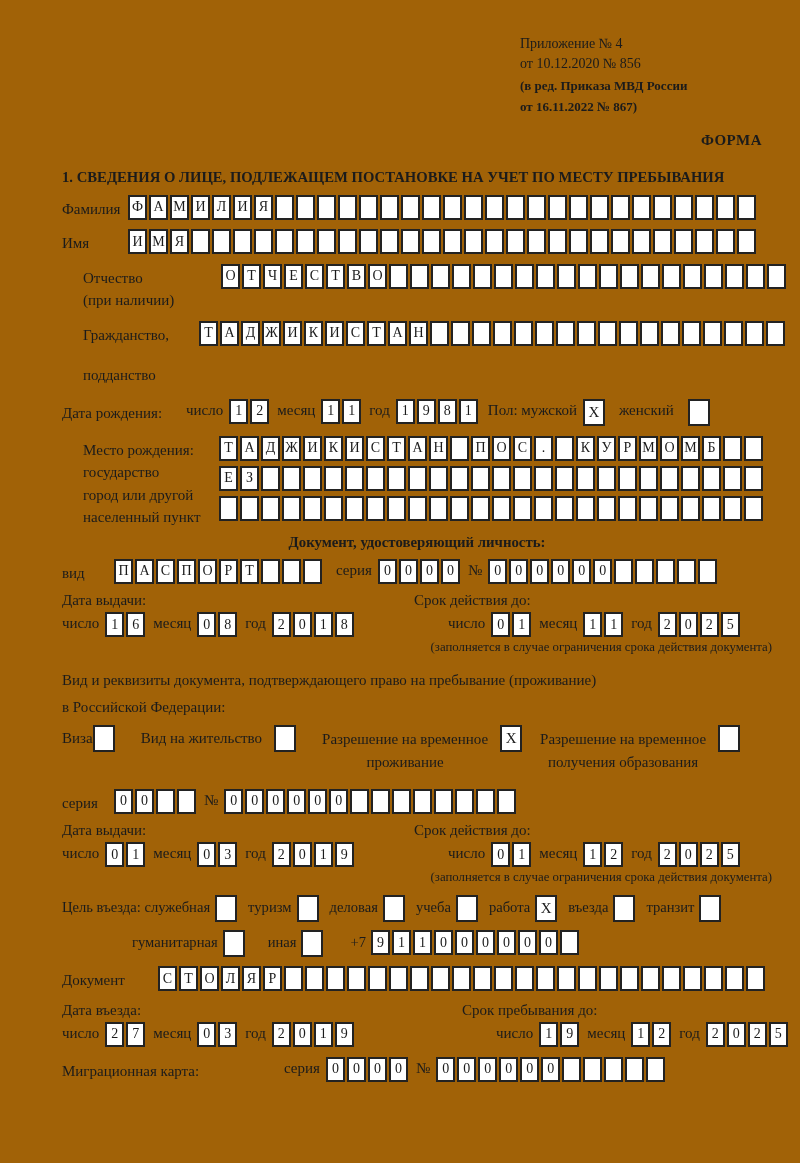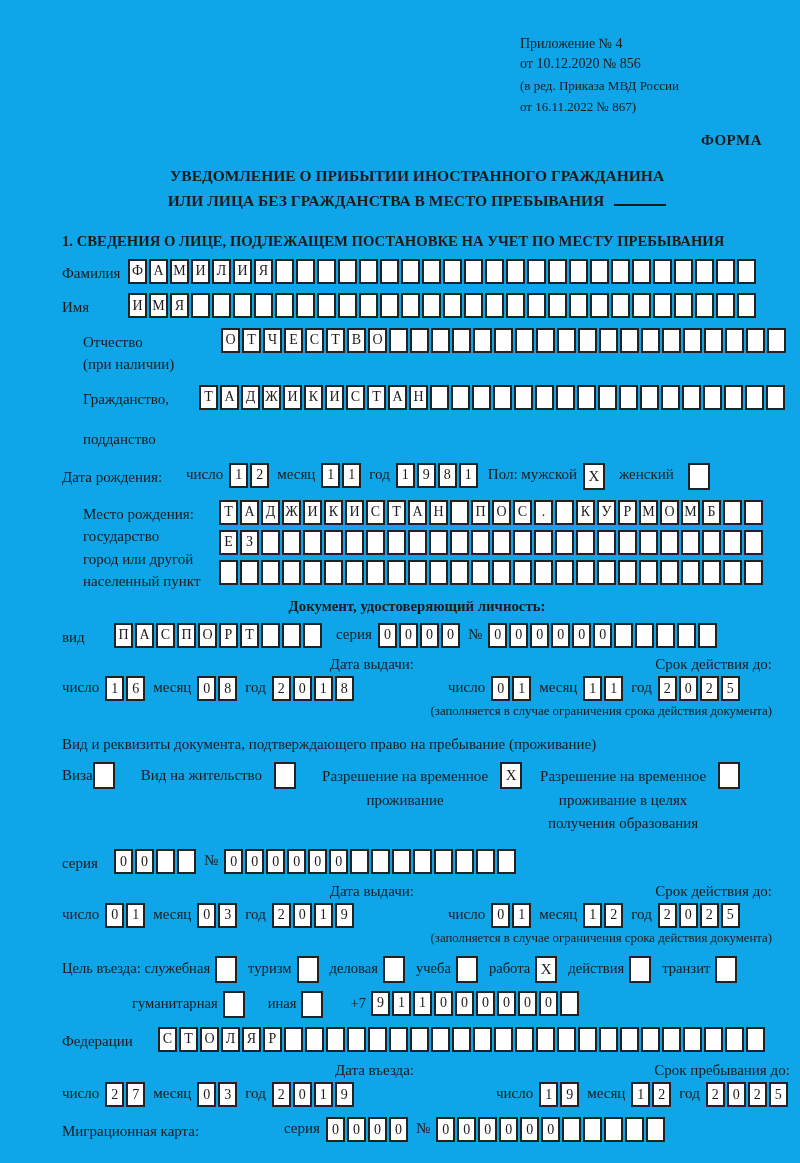--- a/index.html
+++ b/index.html
@@ -1,25 +1,25 @@
 <!DOCTYPE html>
 <html lang="ru"><head>
 <meta charset="utf-8">
 <style>
   html,body{margin:0;padding:0;background:#ffffff;}
   .page{
     width:800px;height:1163px;box-sizing:border-box;
     padding:34px 28px 16px 62px;
-    background:#0ea5e9;color:#1b1b1b;
+    background:#a16207;color:#1b1b1b;
     font-family:"Liberation Serif","DejaVu Serif",serif;
     font-size:15px;overflow:hidden;
   }
   
   .appendix{margin-left:auto;width:252px;line-height:1.42;font-size:14px;}
-  .appendix .ed{font-size:13px;margin-top:3px;line-height:1.38;}
+  .appendix .ed{font-size:13px;margin-top:3px;line-height:1.38;font-weight:bold;}
   .form-label{text-align:right;font-weight:bold;font-size:15px;margin-top:16px;padding-right:10px;letter-spacing:.5px;}
   
   .title{text-align:center;font-weight:bold;font-size:15.5px;line-height:1.62;margin-top:14px;}
   .blank-line{display:inline-block;width:52px;border-bottom:2px solid #1b1b1b;height:.95em;margin-left:10px;}
   .sec-heading{font-weight:bold;font-size:14.7px;margin-top:20px;white-space:nowrap;}
   
   .frow{display:flex;align-items:flex-start;margin-top:9px;}
   .flabel{flex:0 0 auto;padding-top:3px;line-height:1.5;}
   .stack{display:flex;flex-direction:column;margin-left:21px;}.w52{width:52px;}.w66{width:66px;}.w96{width:96px;}
   .w116{width:116px;gap:18px;}.w118{width:118px;}.w136{width:136px;}.w138{width:138px;}
@@ -34,21 +34,21 @@
   .boxes.big .cell{width:22px;height:27px;font-size:15px;}
   .cellcol{display:flex;flex-direction:column;}
   .cellcol .boxes{margin-bottom:5px;}
   
   .dlab{flex:0 0 auto;padding-top:3px;margin:0 6px;}
   .dlab.first{margin-left:0;}
   .doc-heading{text-align:center;font-weight:bold;font-size:14.8px;margin-top:5px;}
   .twocol{display:flex;margin-top:8px;}
   .twocol .colL{flex:0 0 352px;}
   .twocol .colR{flex:1 1 auto;}
-  .col-head{text-align:right;font-size:15px;}
+  .col-head{text-align:left;font-size:15px;}
   .dline{display:flex;align-items:flex-start;margin-top:3px;}
   .note{font-size:12.8px;text-align:right;margin-top:3px;white-space:nowrap;}
   .para{margin-top:12px;line-height:1.8;}
   .permit{display:flex;align-items:flex-start;margin-top:4px;}
   .permit .plabel{padding-top:5px;}
   .permit .stack{text-align:center;line-height:1.55;padding-top:3px;}
   .ml8{margin-left:8px;}.ml12{margin-left:12px;}.ml16{margin-left:16px;}
   .ml24{margin-left:24px;}.ml66{margin-left:66px;}
   .purpose-row{display:flex;align-items:flex-start;margin-top:10px;font-size:14.6px;}
   .purpose-row .plab{padding-top:4px;margin-right:5px;}
@@ -62,26 +62,20 @@
 
   <div class="appendix">
     <div>Приложение № 4</div>
     <div>от 10.12.2020 № 856</div>
     <div class="ed">(в ред. Приказа МВД России</div>
     <div class="ed">от 16.11.2022 № 867)</div>
   </div>
 
   <div class="form-label">ФОРМА</div>
 
-  <div class="title">
-    <div>УВЕДОМЛЕНИЕ О ПРИБЫТИИ ИНОСТРАННОГО ГРАЖДАНИНА</div>
-    <div>
-      <span>ИЛИ ЛИЦА БЕЗ ГРАЖДАНСТВА В МЕСТО ПРЕБЫВАНИЯ</span><span class="blank-line"></span>
-    </div>
-  </div>
 
   <div class="sec-heading">1. СВЕДЕНИЯ О ЛИЦЕ, ПОДЛЕЖАЩЕМ ПОСТАНОВКЕ НА УЧЕТ ПО МЕСТУ ПРЕБЫВАНИЯ</div>
 
   <div class="frow">
     <span class="flabel w66">Фамилия</span>
     <span class="boxes">
         <span class="cell">Ф</span>
         <span class="cell">А</span>
         <span class="cell">М</span>
         <span class="cell">И</span>
@@ -429,41 +423,41 @@
             <span class="cell">2</span>
             <span class="cell">5</span>
           </span>
       </div>
       <div class="note">(заполняется в случае ограничения срока действия документа)</div>
     </div>
   </div>
 
   <div class="para">
     <div>Вид и реквизиты документа, подтверждающего право на пребывание (проживание)</div>
+    <div>в Российской Федерации:</div>
   </div>
 
   <div class="permit">
     <span class="plabel">Виза</span>
     <span class="boxes big">
         <span class="cell"></span>
       </span>
     <span class="plabel ml24">Вид на жительство</span>
     <span class="boxes big ml12">
         <span class="cell"></span>
       </span>
     <span class="stack ml24">
       <span>Разрешение на временное</span>
       <span>проживание</span>
     </span>
     <span class="boxes big ml12">
         <span class="cell">X</span>
       </span>
     <span class="stack ml16">
       <span>Разрешение на временное</span>
-      <span>проживание в целях</span>
       <span>получения образования</span>
     </span>
     <span class="boxes big ml12">
         <span class="cell"></span>
       </span>
   </div>
 
   <div class="frow" style="margin-top:14px;">
     <span class="flabel w52">серия</span>
     <span class="boxes">
@@ -553,21 +547,21 @@
         <span class="cell"></span>
       </span>
     <span class="plab">учеба</span>
     <span class="boxes big">
         <span class="cell"></span>
       </span>
     <span class="plab">работа</span>
     <span class="boxes big">
         <span class="cell">X</span>
       </span>
-    <span class="plab">действия</span>
+    <span class="plab">въезда</span>
     <span class="boxes big">
         <span class="cell"></span>
       </span>
     <span class="plab">транзит</span>
     <span class="boxes big">
         <span class="cell"></span>
       </span>
   </div>
 
   <div class="purpose-row" style="margin-top:8px;">
@@ -588,21 +582,21 @@
         <span class="cell">0</span>
         <span class="cell">0</span>
         <span class="cell">0</span>
         <span class="cell">0</span>
         <span class="cell">0</span>
         <span class="cell"></span>
       </span>
   </div>
 
   <div class="frow">
-    <span class="flabel w96">Федерации</span>
+    <span class="flabel w96">Документ</span>
     <span class="boxes">
         <span class="cell">С</span>
         <span class="cell">Т</span>
         <span class="cell">О</span>
         <span class="cell">Л</span>
         <span class="cell">Я</span>
         <span class="cell">Р</span>
         <span class="cell"></span>
         <span class="cell"></span>
         <span class="cell"></span>

